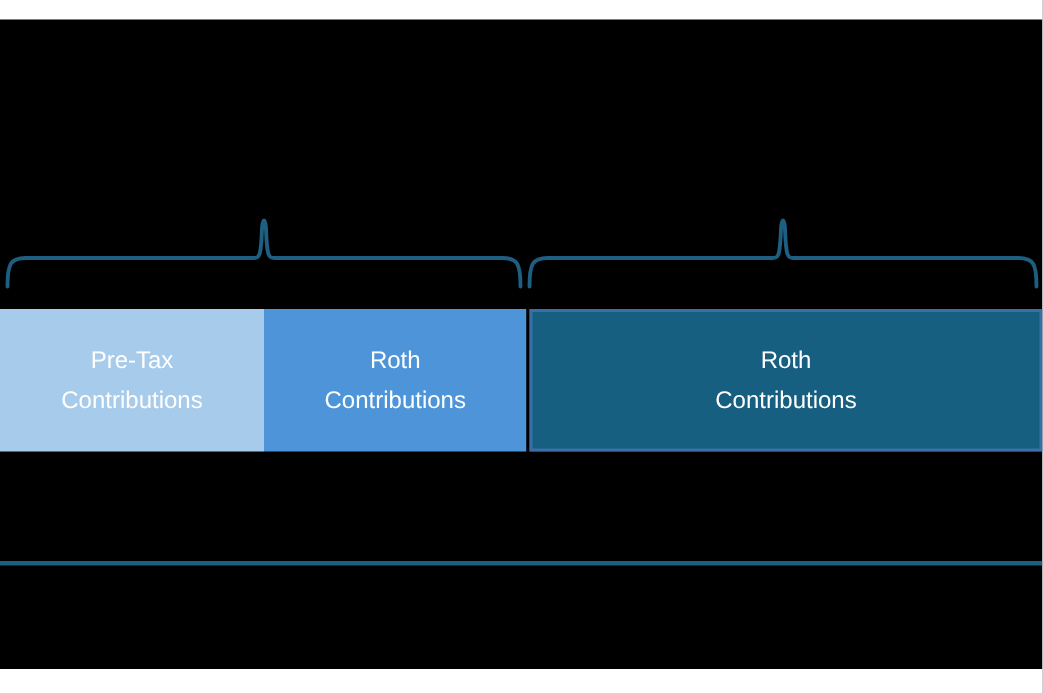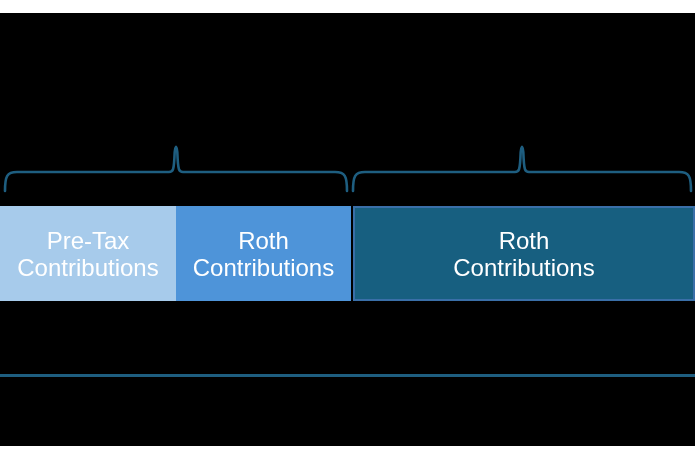--- a/index.html
+++ b/index.html
@@ -44,21 +44,21 @@
     width: 695px;
     height: 95px;
     display: flex;
     align-items: stretch;
   }
   .segment {
     display: flex;
     align-items: center;
     justify-content: center;
     text-align: center;
-    font-size: 24px;
+    font-size: 16px;
     line-height: 27px;
     white-space: pre-line;
     box-sizing: border-box;
   }
   .segment.seg-1 { width: 176px; }
   .segment.seg-2 { width: 175px; }
   .seg-gap { width: 2px; background: #000000; }
   .segment.seg-3 {
     flex: 1;
     border: 2px solid transparent; 

